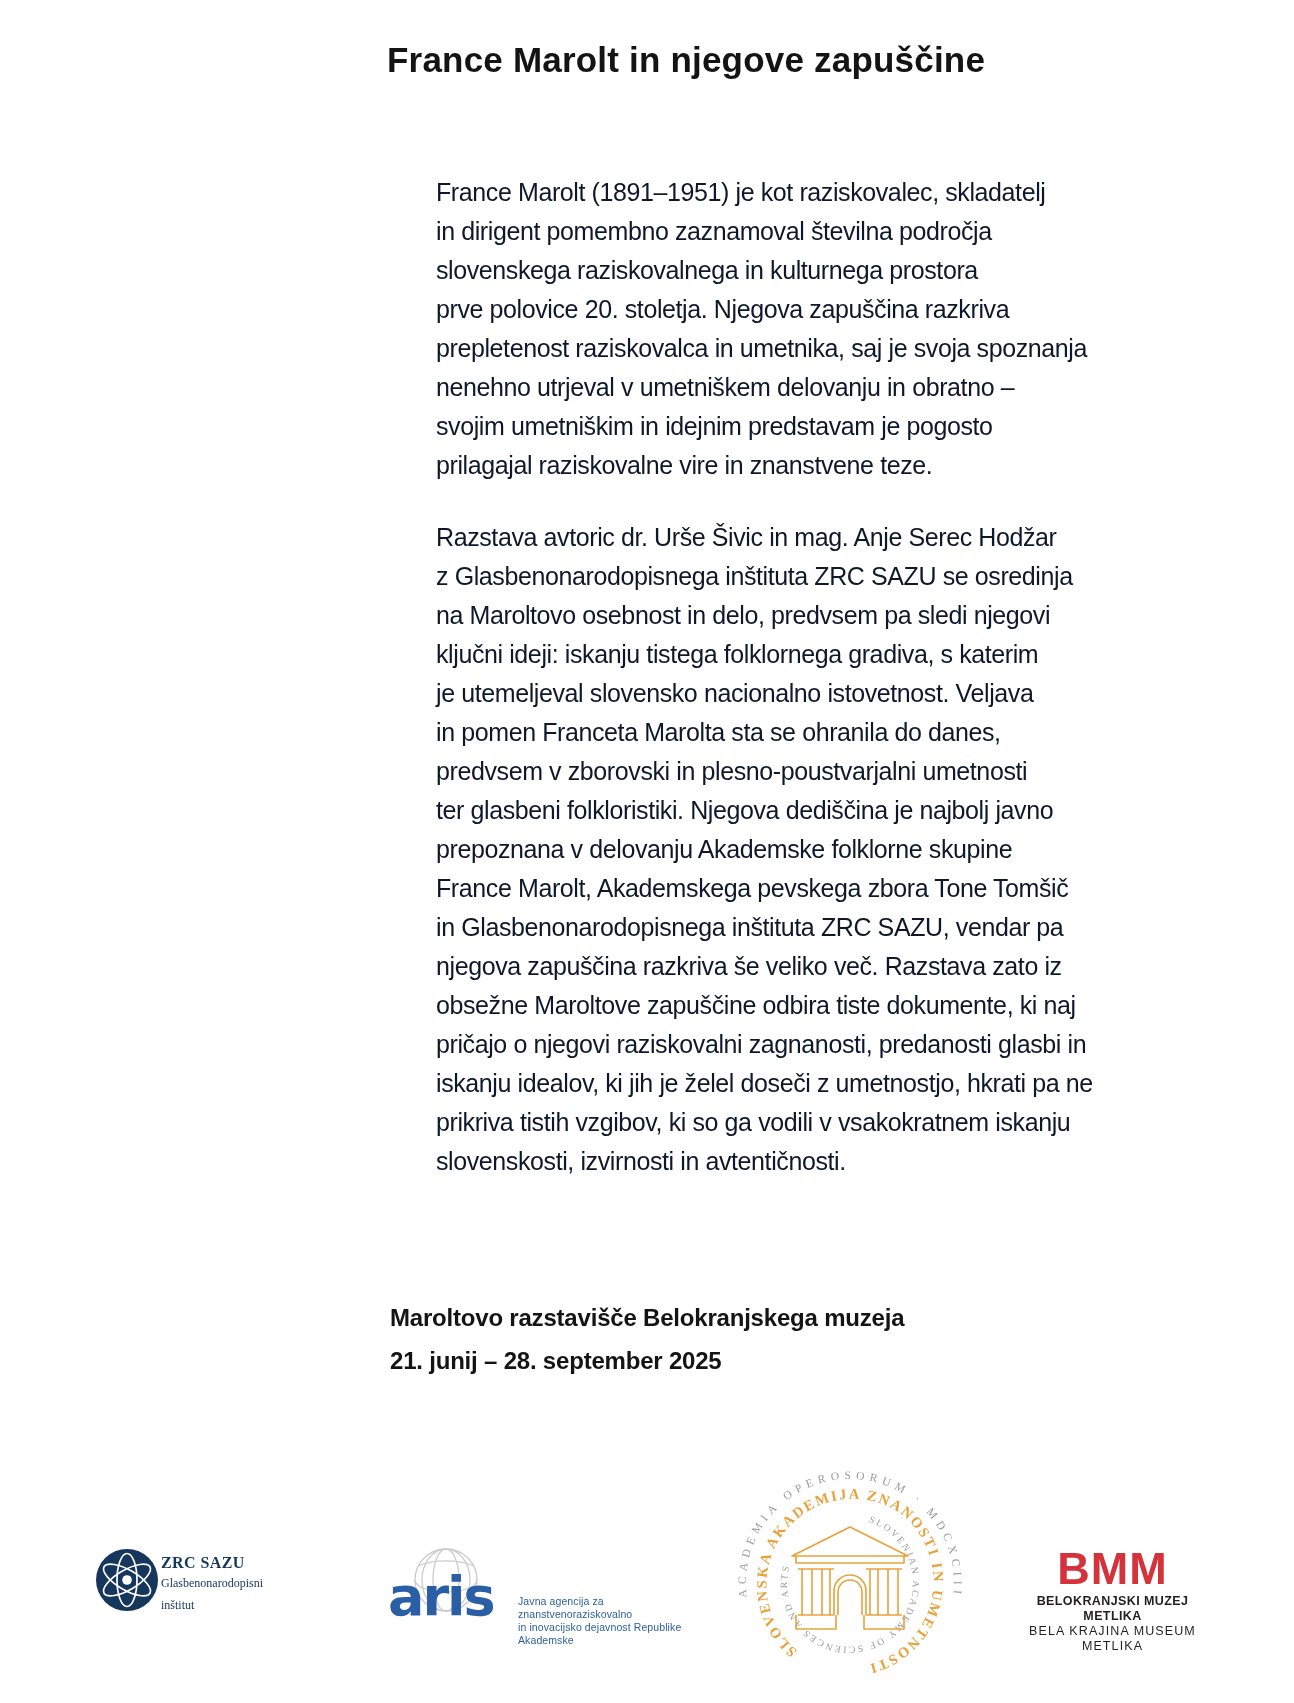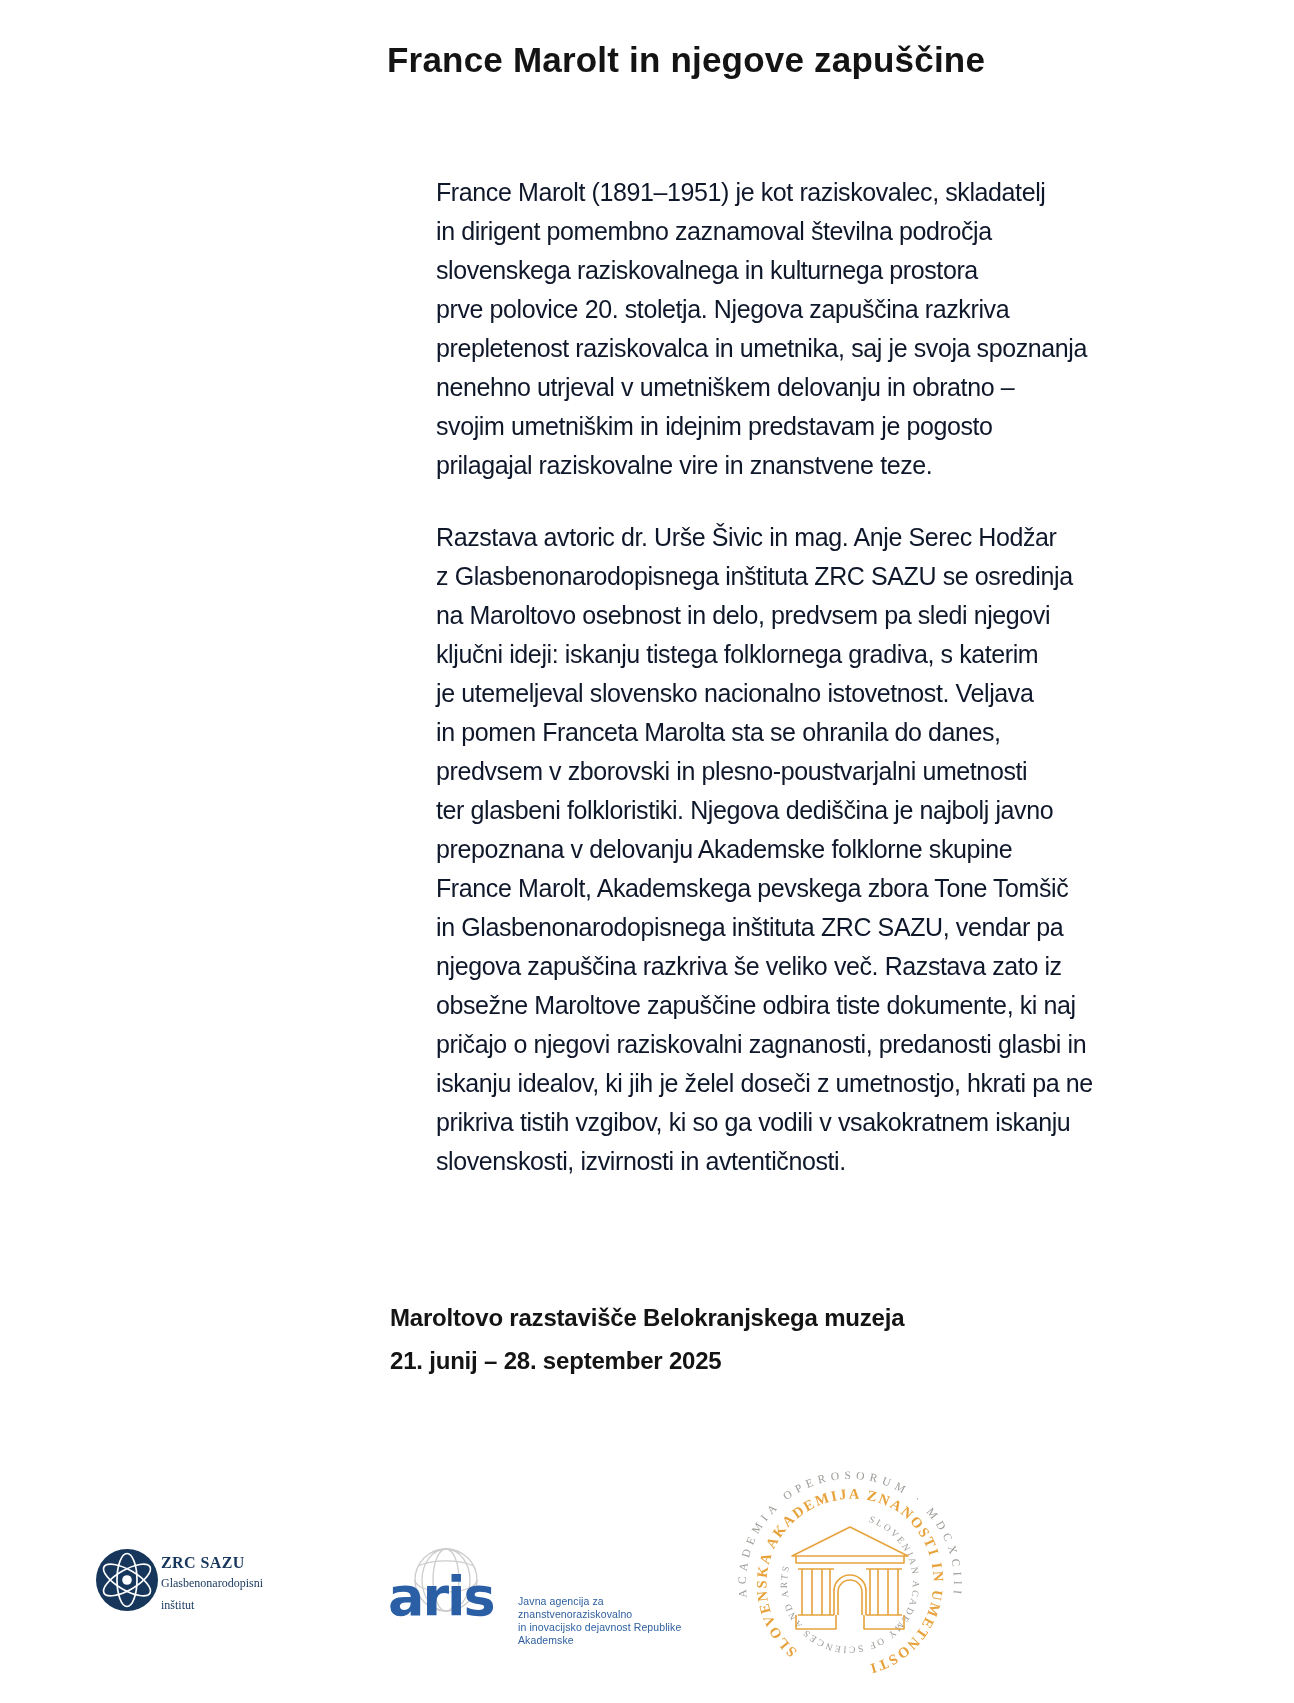--- a/index.html
+++ b/index.html
@@ -147,14 +147,19 @@
       <path d="M 72 106 V 152 M 82 106 V 152 M 92 106 V 152 M 100 106 V 152"></path>
       <path d="M 140 106 V 152 M 148 106 V 152 M 158 106 V 152 M 168 106 V 152"></path>
       <path d="M 68 152 H 104 M 136 152 H 172"></path>
       <path d="M 66 152 V 166 H 106 V 152"></path>
       <path d="M 134 152 V 166 H 174 V 152"></path>
       <path d="M 104 152 V 128 A 16 16 0 0 1 136 128 V 152"></path>
       <path d="M 108 152 V 129 A 12 12 0 0 1 132 129 V 152"></path>
     </g>
   </svg>
 
+  <div class="bmm">
+    <div class="bmm-word">BMM</div>
+    <div class="bmm-l1">BELOKRANJSKI MUZEJ METLIKA</div>
+    <div class="bmm-l2">BELA KRAJINA MUSEUM METLIKA</div>
+  </div>
 
 </div>
 
 </body></html>

